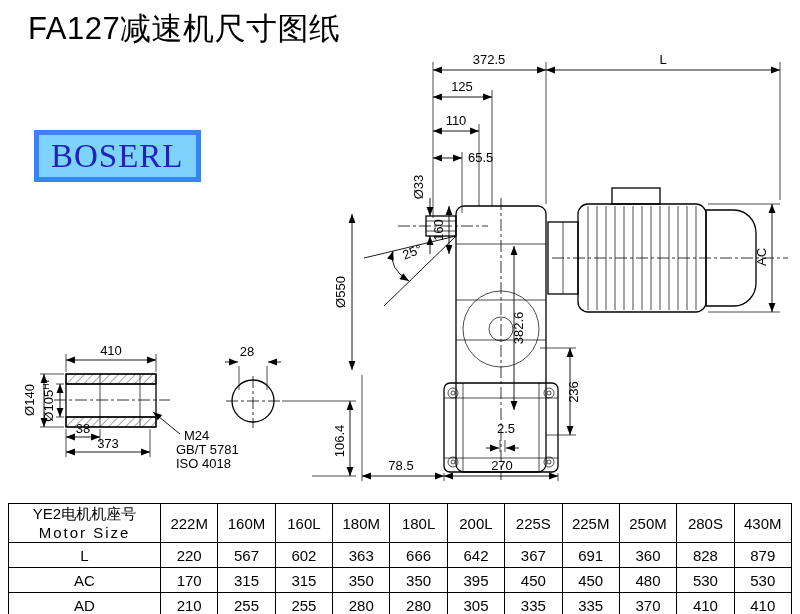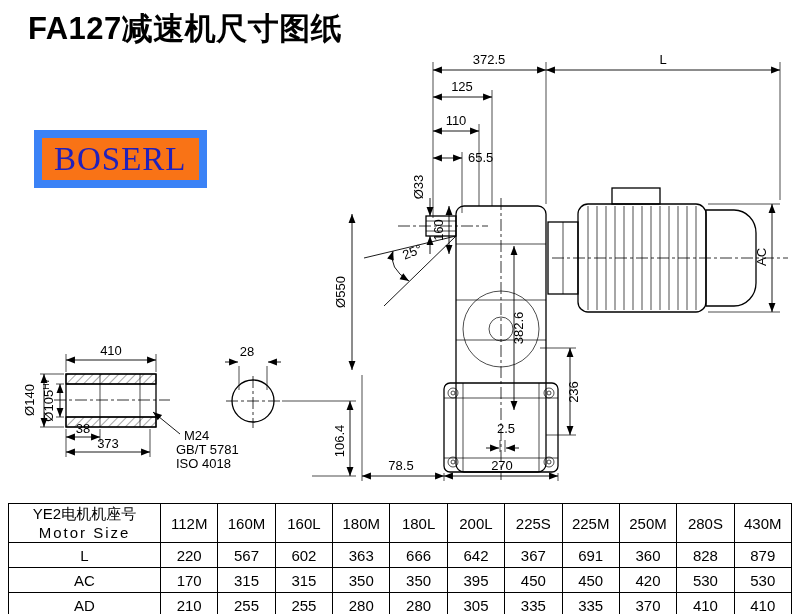--- a/index.html
+++ b/index.html
@@ -1,19 +1,19 @@
 <!DOCTYPE html>
 <html><head>
 <meta charset="utf-8">
 <style>
   html,body{margin:0;padding:0}
   body{width:800px;height:614px;background:#fff;position:relative;overflow:hidden;
        font-family:"Liberation Sans",sans-serif;color:#000}
-  .title{position:absolute;left:28px;top:8px;font-size:31px;font-weight:bold;letter-spacing:.5px}
-  .logo{position:absolute;left:34px;top:130px;border:8px solid #3b82f6;background:#f97316;
+  .title{position:absolute;left:28px;top:8px;font-size:31px;font-weight:normal;letter-spacing:.5px}
+  .logo{position:absolute;left:34px;top:130px;border:5px solid #3b82f6;background:#7dd3fc;
         padding:0 12px;height:42px;display:flex;align-items:center}
   .logo span{font-family:"Liberation Serif",serif;font-size:33px;color:#2121bb;letter-spacing:1px}
   svg{position:absolute;left:0;top:0}
   svg .s{fill:none;stroke:#000;stroke-width:1.3}
   svg .t{fill:none;stroke:#000;stroke-width:.7}
   svg .dim{fill:none;stroke:#000;stroke-width:.9}
   svg .cl{fill:none;stroke:#000;stroke-width:.8;stroke-dasharray:12 3 3 3}
   svg .d{font-family:"Liberation Sans",sans-serif;font-size:13px;fill:#000;text-anchor:middle}
   svg .hl{fill:url(#hatch);stroke:#000;stroke-width:1}
   #size-table{position:absolute;left:8px;top:503px;width:784px;border-collapse:collapse;
@@ -229,21 +229,21 @@
       <col>
       <col>
       <col>
     </colgroup>
     <thead>
       <tr>
         <th class="first-col">
           <div class="cn">YE2电机机座号</div>
           <div class="en">Motor Size</div>
         </th>
-        <th>112M</th>
+        <th>222M</th>
         <th>160M</th>
         <th>160L</th>
         <th>180M</th>
         <th>180L</th>
         <th>200L</th>
         <th>225S</th>
         <th>225M</th>
         <th>250M</th>
         <th>280S</th>
         <th>430M</th>
@@ -267,21 +267,21 @@
       <tr>
         <th>AC</th>
         <td>170</td>
         <td>315</td>
         <td>315</td>
         <td>350</td>
         <td>350</td>
         <td>395</td>
         <td>450</td>
         <td>450</td>
-        <td>420</td>
+        <td>480</td>
         <td>530</td>
         <td>530</td>
       </tr>
       <tr>
         <th>AD</th>
         <td>210</td>
         <td>255</td>
         <td>255</td>
         <td>280</td>
         <td>280</td>

